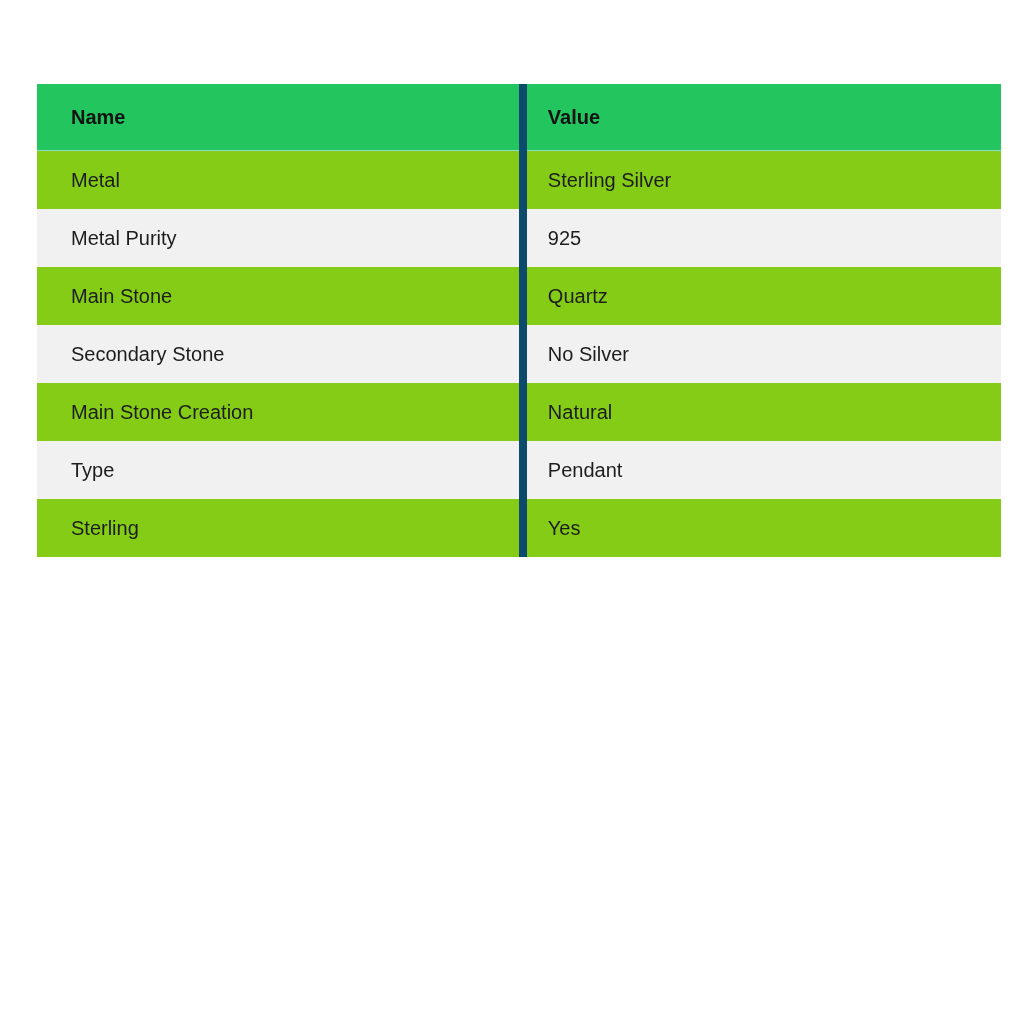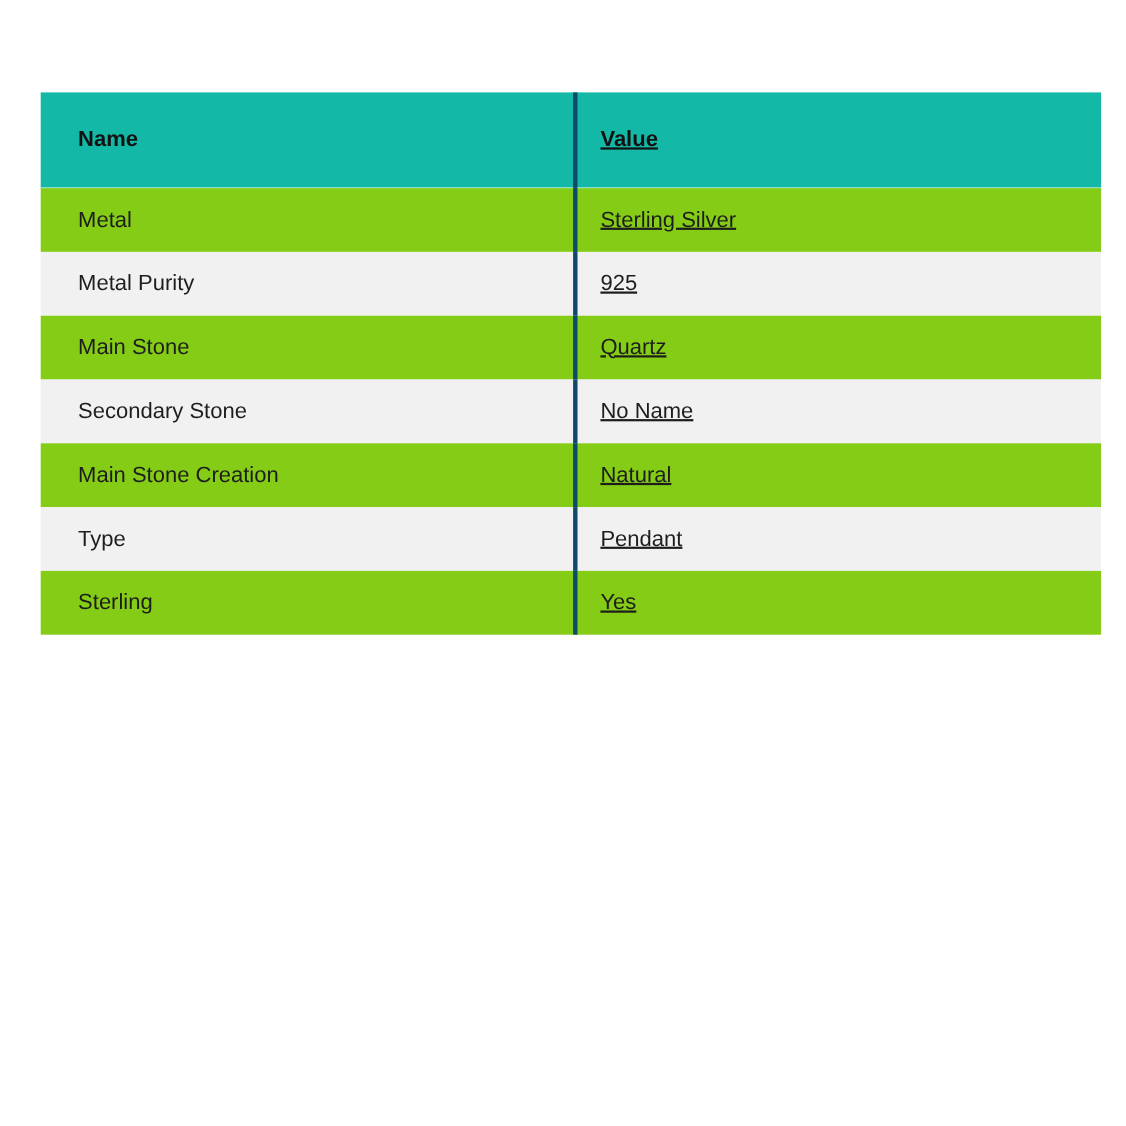--- a/index.html
+++ b/index.html
@@ -20,47 +20,46 @@
   table.spec-table {
     border-collapse: collapse;
     table-layout: fixed;
     width: 100%;
     font-size: 20px;
     color: #1d1d1d;
   }
   table.spec-table col.c-name  { width: 50.4%; }
   table.spec-table col.c-value { width: 49.6%; }
   table.spec-table thead th {
-    background: #14b8a6;
+    background: #22c55e;
     height: 50px;
     text-align: left;
     font-weight: 600;
     font-size: 20px;
     color: #121212;
-    padding: 18px;
+    padding: 8px;
     border-bottom: 1px solid #8adccf;
   }
   table.spec-table tbody td {
     height: 58px;
     padding: 0;
     font-weight: 400;
     background: #84cc16;
   }
   table.spec-table tbody tr:nth-child(even) td {
     background: #f1f1f1;
   }
   table.spec-table th.col-name,
   table.spec-table td.col-name {
     padding-left: 34px;
   }
   table.spec-table th.col-value,
   table.spec-table td.col-value {
     padding-left: 21px;
-    border-left: 4px solid #0c4a6e;
-    text-decoration: underline;
+    border-left: 8px solid #0c4a6e;
   }
 </style>
 </head>
 <body>
 
 <div class="spec-table-wrap">
   <table class="spec-table">
     <colgroup>
       <col class="c-name">
       <col class="c-value">
@@ -79,21 +78,21 @@
       <tr>
         <td class="col-name">Metal Purity</td>
         <td class="col-value">925</td>
       </tr>
       <tr>
         <td class="col-name">Main Stone</td>
         <td class="col-value">Quartz</td>
       </tr>
       <tr>
         <td class="col-name">Secondary Stone</td>
-        <td class="col-value">No Name</td>
+        <td class="col-value">No Silver</td>
       </tr>
       <tr>
         <td class="col-name">Main Stone Creation</td>
         <td class="col-value">Natural</td>
       </tr>
       <tr>
         <td class="col-name">Type</td>
         <td class="col-value">Pendant</td>
       </tr>
       <tr>

